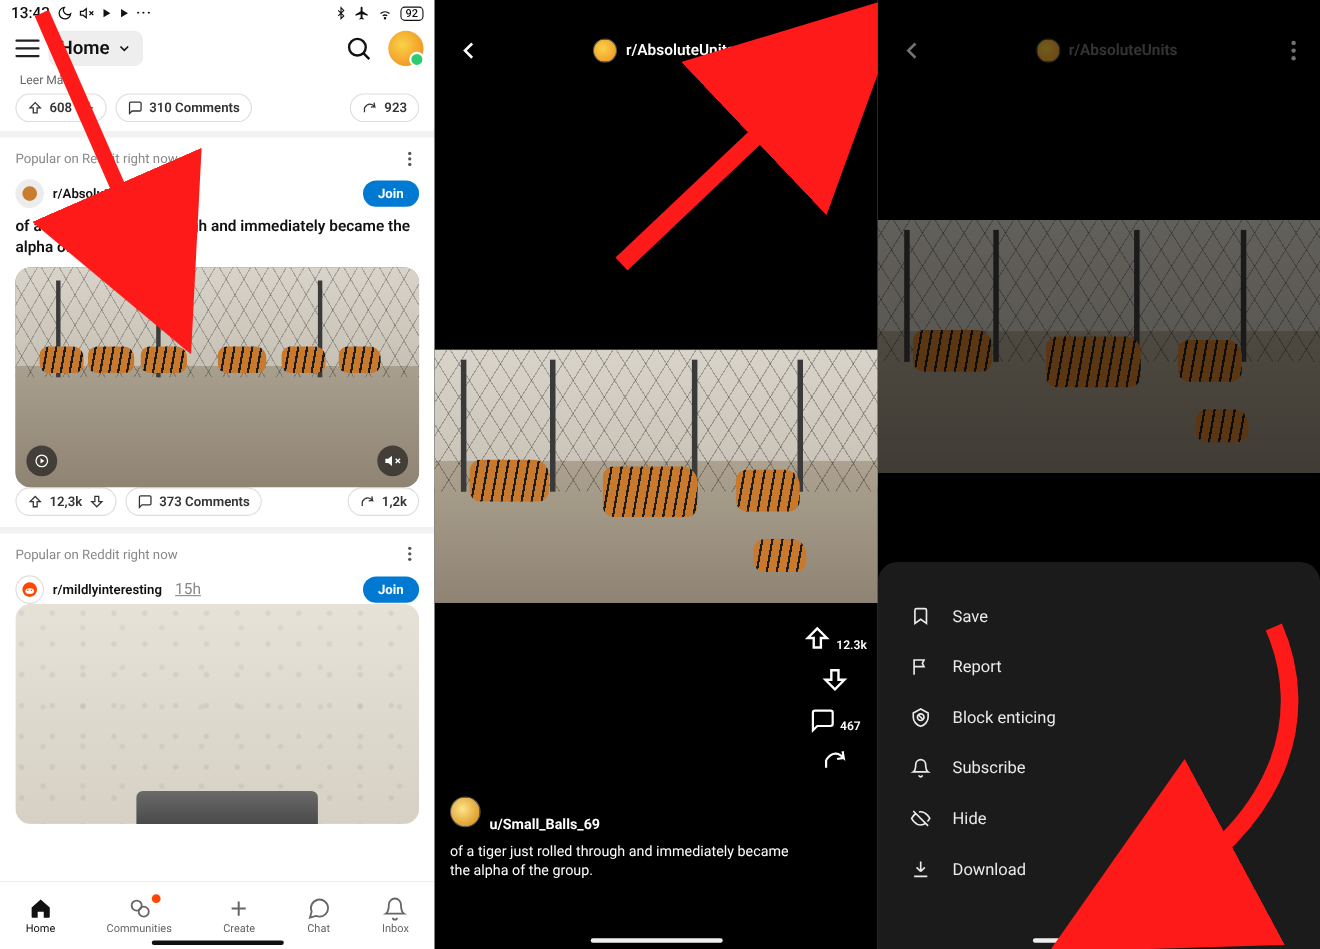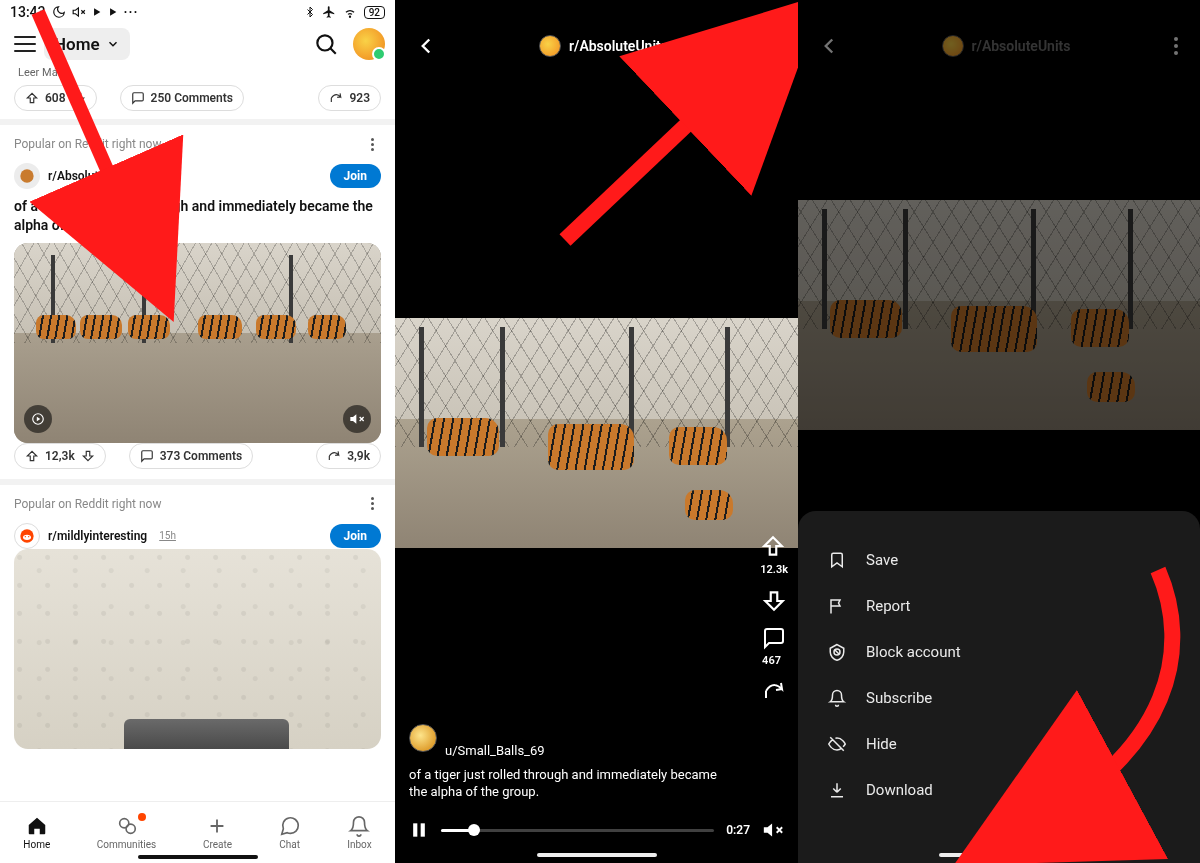--- a/index.html
+++ b/index.html
@@ -19,36 +19,36 @@
   .hamburger { display:flex; flex-direction:column; gap:5px; padding:6px 4px; }
   .hamburger span { width:22px; height:2px; background:#222; border-radius:2px; }
   .home-pill { display:flex; align-items:center; gap:6px; background:#eee; border-radius:8px; padding:6px 10px; font-weight:600; font-size:17px; }
   .topbar-right { display:flex; align-items:center; gap:14px; }
   .search-ic { width:26px; height:26px; }
   .avatar { width:32px; height:32px; border-radius:50%; background:radial-gradient(circle at 40% 40%, #f9d247 0%, #f4a22c 60%, #e08a1e 100%); position:relative; }
   .avatar::after { content:""; position:absolute; right:-1px; bottom:-1px; width:10px; height:10px; border-radius:50%; background:#2ecc71; border:2px solid #fff; }
 
   .prev-card { padding:0 14px 8px 14px; }
   .leer { font-size:11px; color:#666; padding:0 4px 6px 4px; }
-  .pill-row { display:flex; align-items:center; gap:23px; }
+  .pill-row { display:flex; align-items:center; gap:8px; }
   .pill { display:flex; align-items:center; gap:6px; border:1px solid #ddd; border-radius:18px; padding:5px 10px; font-size:12px; font-weight:600; color:#333; background:#fff; }
   .pill.share { margin-left:auto; }
   .divider { height:6px; background:#f2f2f2; }
 
   .section-hdr { display:flex; align-items:center; justify-content:space-between; padding:10px 14px 4px 14px; font-size:12px; color:#888; }
   .dots-vert { width:18px; height:18px; display:flex; flex-direction:column; align-items:center; justify-content:center; gap:2px; }
   .dots-vert span { width:3px; height:3px; background:#555; border-radius:50%; }
 
   .post { padding:6px 14px 10px 14px; }
   .post-hdr { display:flex; align-items:center; gap:8px; }
   .sub-icon { width:26px; height:26px; border-radius:50%; background:#ececec; display:flex; align-items:center; justify-content:center; }
   .sub-icon.reddit { background:linear-gradient(#fff,#fff); border:1px solid #ddd; }
   .sub-icon svg { width:16px; height:16px; }
   .sub-name { font-size:12px; font-weight:600; color:#111; }
-  .post-time { font-size:10px; color:#888; margin-left:4px;text-decoration:underline; }
+  .post-time { font-size:14px; color:#888; margin-left:4px;text-decoration:underline; }
   .join { margin-left:auto; background:#0079d3; color:#fff; font-size:12px; font-weight:700; border-radius:14px; padding:5px 14px; }
   .post-title { font-size:14px; font-weight:600; line-height:1.35; padding:8px 0 8px 0; color:#111; }
 
   .tigers { width:100%; height:200px; border-radius:14px; position:relative; overflow:hidden; background:#9a9080; }
   .tigers .sky { position:absolute; inset:0 0 55% 0; background:linear-gradient(#d9d4ca,#c7c1b5); }
   .tigers .ground { position:absolute; inset:45% 0 0 0; background:linear-gradient(#a99f8e,#8f8474); }
   .tigers .mesh { position:absolute; inset:0 0 50% 0; background:
       repeating-linear-gradient(60deg, rgba(0,0,0,.22) 0 1px, transparent 1px 14px),
       repeating-linear-gradient(-60deg, rgba(0,0,0,.22) 0 1px, transparent 1px 14px); }
   .tigers .tree { position:absolute; width:4px; background:#3a3a3a; top:6%; bottom:50%; }
@@ -96,26 +96,26 @@
   .tigers-big .tree { position:absolute; width:5px; background:#3a3a3a; top:4%; bottom:44%; }
   .tigers-big .bt1{left:6%} .tigers-big .bt2{left:26%} .tigers-big .bt3{left:58%} .tigers-big .bt4{left:82%}
   .tigers-big .tiger { position:absolute; height:38px; border-radius:10px 14px 10px 10px;
      background:repeating-linear-gradient(100deg,#c9792c 0 7px,#1d1d1d 7px 9px); }
   .tigers-big .bg-a{ left:8%;  width:72px; bottom:40%; }
   .tigers-big .bg-b{ left:38%; width:86px; bottom:34%; height:46px; }
   .tigers-big .bg-c{ left:68%; width:58px; bottom:36%; }
   .tigers-big .bg-d{ left:72%; width:48px; bottom:12%; height:30px; }
 
   .side-actions { position:absolute; right:10px; bottom:160px; display:flex; flex-direction:column; align-items:center; gap:12px; z-index:5; }
-  .sa { display:flex; flex-direction:column; align-items:flex-start; gap:4px;margin-left:20px; }
+  .sa { display:flex; flex-direction:row; align-items:flex-end; gap:4px;margin-left:20px; }
   .sa-lbl { font-size:11px; font-weight:600; }
   .vid-meta { position:absolute; left:14px; right:70px; bottom:62px; z-index:5; }
   .vid-user { display:flex; align-items:center; gap:8px; margin-bottom:8px; }
   .vid-user .ua { width:28px; height:28px; border-radius:50%; background:radial-gradient(circle at 40% 40%, #fde48b 0%, #e0a030 70%); border:1px solid #555; }
-  .vid-user span { font-size:13px; font-weight:400;margin-top:24px; }
+  .vid-user span { font-size:13px; font-weight:700;margin-top:24px; }
   .vid-caption { font-size:13px; line-height:1.35; }
 
   .player-bar { position:absolute; left:14px; right:14px; bottom:22px; display:flex; align-items:center; gap:12px; z-index:5; }
   .prog { flex:1; height:3px; background:rgba(255,255,255,.25); border-radius:2px; position:relative; }
   .prog .fill { position:absolute; left:0; top:0; bottom:0; width:12%; background:#fff; border-radius:2px; }
   .prog .knob { position:absolute; left:12%; top:50%; transform:translate(-50%,-50%); width:12px; height:12px; background:#fff; border-radius:50%; }
   .time { font-size:12px; font-weight:600; }
 
   .dimmer { position:absolute; inset:0; background:rgba(0,0,0,.55); z-index:8; }
   .p3 .vid-top, .p3 .sub-pill span { opacity:.45; }
@@ -206,21 +206,21 @@
             </svg>
           <span>608</span>
           <svg width="14" height="14" viewBox="0 0 24 24" fill="none" stroke="#333" stroke-width="2">
               <path d="M12 20l8-8h-5V4H9v8H4z"></path>
             </svg>
         </div>
         <div class="pill">
           <svg width="14" height="14" viewBox="0 0 24 24" fill="none" stroke="#333" stroke-width="2">
               <path d="M21 15a2 2 0 0 1-2 2H7l-4 4V5a2 2 0 0 1 2-2h14a2 2 0 0 1 2 2z"></path>
             </svg>
-          <span>250 Comments</span>
+          <span>310 Comments</span>
         </div>
         <div class="pill share">
           <svg width="14" height="14" viewBox="0 0 24 24" fill="none" stroke="#333" stroke-width="2">
               <path d="M4 12c6-9 12-6 16-2l-1-6m1 6-6 1M4 12v7"></path>
             </svg>
           <span>923</span>
         </div>
       </div>
     </div>
 
@@ -285,21 +285,21 @@
         <div class="pill">
           <svg width="14" height="14" viewBox="0 0 24 24" fill="none" stroke="#333" stroke-width="2">
               <path d="M21 15a2 2 0 0 1-2 2H7l-4 4V5a2 2 0 0 1 2-2h14a2 2 0 0 1 2 2z"></path>
             </svg>
           <span>373 Comments</span>
         </div>
         <div class="pill share">
           <svg width="14" height="14" viewBox="0 0 24 24" fill="none" stroke="#333" stroke-width="2">
               <path d="M4 12c6-9 12-6 16-2l-1-6m1 6-6 1M4 12v7"></path>
             </svg>
-          <span>3,9k</span>
+          <span>1,2k</span>
         </div>
       </div>
     </div>
 
     <div class="divider"></div>
 
     <div class="section-hdr">
       <span>Popular on Reddit right now</span>
       <div class="dots-vert">
           <span></span>
@@ -431,35 +431,20 @@
   </div>
 
   <div class="vid-meta">
     <div class="vid-user">
       <div class="ua"></div>
       <span>u/Small_Balls_69</span>
     </div>
     <div class="vid-caption">of a tiger just rolled through and immediately became the alpha of the group.</div>
   </div>
 
-  <div class="player-bar">
-    <svg width="20" height="20" viewBox="0 0 24 24" fill="#fff">
-        <rect x="5" y="4" width="5" height="16"></rect>
-        <rect x="14" y="4" width="5" height="16"></rect>
-      </svg>
-    <div class="prog">
-        <div class="fill"></div>
-        <div class="knob"></div>
-      </div>
-    <span class="time">0:27</span>
-    <svg width="22" height="22" viewBox="0 0 24 24" fill="#fff">
-        <path d="M11 5 6 9H2v6h4l5 4V5z"></path>
-        <path d="m22 9-6 6M16 9l6 6" stroke="#fff" stroke-width="2" fill="none"></path>
-      </svg>
-  </div>
 
   <div class="dark-home-ind"></div>
 
   <svg class="arrow" style="left:150px; top:40px;" width="260" height="220">
     <defs>
         <marker id="ah2" markerWidth="12" markerHeight="12" refX="6" refY="6" orient="auto">
           <path d="M0 0 L12 6 L0 12 z" fill="#ff1a1a"></path>
         </marker>
       </defs>
     <line x1="20" y1="200" x2="210" y2="20" stroke="#ff1a1a" stroke-width="16" marker-end="url(#ah2)"></line>
@@ -517,21 +502,21 @@
       <span>Report</span>
     </div>
     <div class="sheet-row">
       <div class="ic">
           <svg width="18" height="18" viewBox="0 0 24 24" fill="none" stroke="#eaeaea" stroke-width="2">
             <path d="M12 2 3 7v5c0 5 3.8 9.7 9 11 5.2-1.3 9-6 9-11V7l-9-5z"></path>
             <circle cx="12" cy="12" r="4"></circle>
             <path d="m9 9 6 6"></path>
           </svg>
         </div>
-      <span>Block account</span>
+      <span>Block enticing</span>
     </div>
     <div class="sheet-row">
       <div class="ic">
           <svg width="18" height="18" viewBox="0 0 24 24" fill="none" stroke="#eaeaea" stroke-width="2">
             <path d="M18 8a6 6 0 0 0-12 0c0 7-3 9-3 9h18s-3-2-3-9M10 21a2 2 0 0 0 4 0"></path>
           </svg>
         </div>
       <span>Subscribe</span>
     </div>
     <div class="sheet-row">

